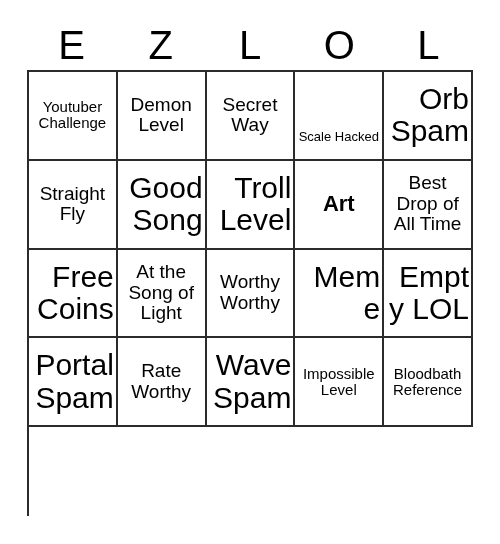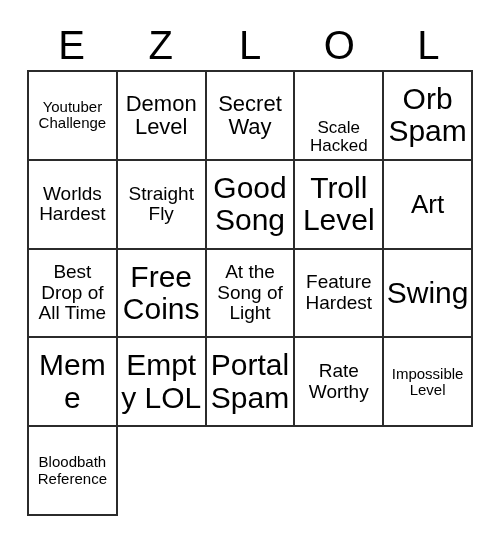--- a/index.html
+++ b/index.html
@@ -69,25 +69,25 @@
   }
   .cell-text {
     display: block;
     width: 100%;
     line-height: 1.08;
     color: #000000;
     word-wrap: break-word;
   }
   
   .fs-xs .cell-text { font-size: 15px; }
-  .fs-s  .cell-text { font-size: 17px; margin-top: 44px; }
+  .fs-s  .cell-text { font-size: 13px; margin-top: 44px; }
   .fs-m  .cell-text { font-size: 19px; }
-  .fs-xl .cell-text { font-size: 22px; }
-  .fs-xxl .cell-text { font-size: 30px; }
-  .fs-huge .cell-text { font-size: 26px; }
+  .fs-xl .cell-text { font-size: 19px; }
+  .fs-xxl .cell-text { font-size: 30px; text-align: right; }
+  .fs-huge .cell-text { font-size: 22px; font-weight: bold; }
 </style>
 </head>
 <body>
 
 <div id="bingo-card">
 
   <div id="header-row">
     <div class="header-letter">E</div>
     <div class="header-letter">Z</div>
     <div class="header-letter">L</div>
@@ -106,23 +106,20 @@
         <span class="cell-text">Secret Way</span>
       </div>
     <div class="cell fs-s">
         <span class="cell-text">Scale Hacked</span>
       </div>
     <div class="cell fs-xxl">
         <span class="cell-text">Orb Spam</span>
       </div>
 
     <div class="cell fs-m">
-        <span class="cell-text">Worlds Hardest</span>
-      </div>
-    <div class="cell fs-m">
         <span class="cell-text">Straight Fly</span>
       </div>
     <div class="cell fs-xxl">
         <span class="cell-text">Good Song</span>
       </div>
     <div class="cell fs-xxl">
         <span class="cell-text">Troll Level</span>
       </div>
 
     <div class="cell fs-huge">
@@ -132,38 +129,38 @@
         <span class="cell-text">Best Drop of All Time</span>
       </div>
     <div class="cell fs-xxl">
         <span class="cell-text">Free Coins</span>
       </div>
     <div class="cell fs-m">
         <span class="cell-text">At the Song of Light</span>
       </div>
 
     <div class="cell fs-m">
-        <span class="cell-text">Feature Hardest</span>
-      </div>
-    <div class="cell fs-xxl">
-        <span class="cell-text">Swing</span>
+        <span class="cell-text">Worthy Worthy</span>
       </div>
     <div class="cell fs-xxl">
         <span class="cell-text">Meme</span>
       </div>
     <div class="cell fs-xxl">
         <span class="cell-text">Empty LOL</span>
       </div>
 
     <div class="cell fs-xxl">
         <span class="cell-text">Portal Spam</span>
       </div>
     <div class="cell fs-m">
         <span class="cell-text">Rate Worthy</span>
       </div>
+    <div class="cell fs-xxl">
+        <span class="cell-text">Wave Spam</span>
+      </div>
     <div class="cell fs-xs">
         <span class="cell-text">Impossible Level</span>
       </div>
     <div class="cell fs-xs">
         <span class="cell-text">Bloodbath Reference</span>
       </div>
   </div>
 
 </div>
 

